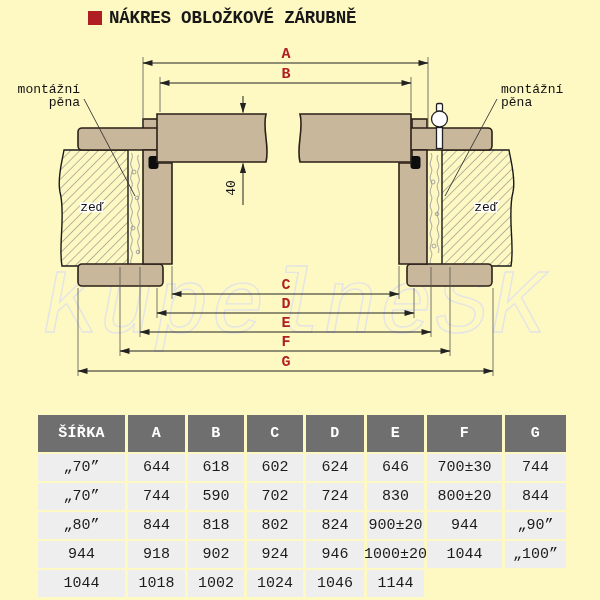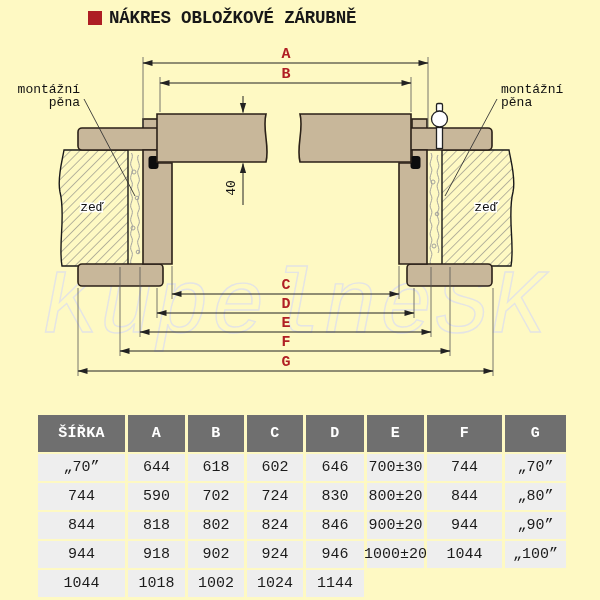--- a/index.html
+++ b/index.html
@@ -151,52 +151,53 @@
     <div class="h">C</div>
     <div class="h">D</div>
     <div class="h">E</div>
     <div class="h">F</div>
     <div class="h">G</div>
 
     <div class="c">„70”</div>
     <div class="c">644</div>
     <div class="c">618</div>
     <div class="c">602</div>
+    <div class="c">624</div>
     <div class="c">646</div>
     <div class="c">700±30</div>
     <div class="c">744</div>
 
     <div class="c">„70”</div>
     <div class="c">744</div>
     <div class="c">590</div>
     <div class="c">702</div>
     <div class="c">724</div>
     <div class="c">830</div>
     <div class="c">800±20</div>
     <div class="c">844</div>
 
     <div class="c">„80”</div>
     <div class="c">844</div>
     <div class="c">818</div>
     <div class="c">802</div>
     <div class="c">824</div>
-    <div class="c">846</div>
     <div class="c">900±20</div>
     <div class="c">944</div>
 
     <div class="c">„90”</div>
     <div class="c">944</div>
     <div class="c">918</div>
     <div class="c">902</div>
     <div class="c">924</div>
     <div class="c">946</div>
     <div class="c">1000±20</div>
     <div class="c">1044</div>
 
     <div class="c">„100”</div>
     <div class="c">1044</div>
     <div class="c">1018</div>
     <div class="c">1002</div>
     <div class="c">1024</div>
+    <div class="c">1046</div>
     <div class="c">1144</div>
   </div>
 
 </div>
 
 </body></html>

